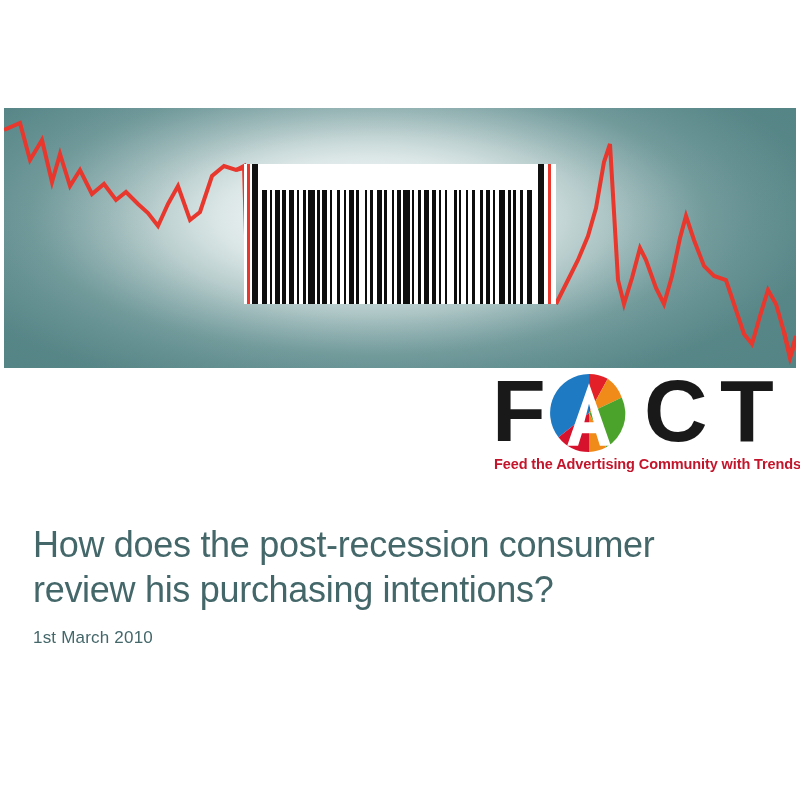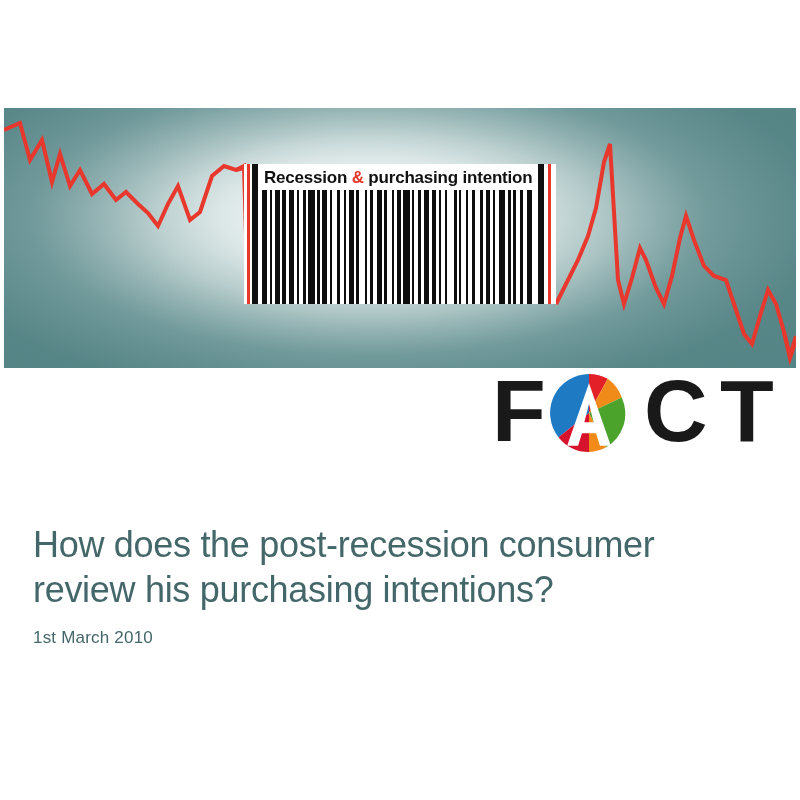--- a/index.html
+++ b/index.html
@@ -196,21 +196,20 @@
     <polyline fill="none" stroke="#e8372c" stroke-width="4" stroke-linejoin="miter" stroke-linecap="butt" points="780,224 786,250 792,232"></polyline>
   </svg>
 
   <div id="barcode" style="position:absolute; left:240px; top:56px;">
     <div class="bc-white"></div>
     <div class="bc-edge left"></div>
     <div class="bc-edge right"></div>
     <div class="bc-cap left"></div>
     <div class="bc-cap right"></div>
 
-    <div class="bc-title"><span>Recession </span><span class="amp">&amp;</span><span> purchasing intention</span></div>
 
     <div class="bc-bars" id="bc-bars">
         <i style="width: 7px;"></i>
         <i class="gap" style="width: 3px;"></i>
         <i style="width: 3px;"></i>
         <i class="gap" style="width: 4px;"></i>
         <i style="width: 6px;"></i>
         <i class="gap" style="width: 3px;"></i>
         <i style="width: 5px;"></i>
         <i class="gap" style="width: 3px;"></i>
@@ -308,16 +307,17 @@
       <g>
         <path fill="#ffffff" d="M50,12 L22,92 L36,92 L41,76 L59,76 L64,92 L78,92 L50,12 Z
                  M50,38 L56,62 L44,62 Z"></path>
         <rect fill="#ffffff" x="16" y="92" width="68" height="0"></rect>
       </g>
     </svg>
 
     <span class="letter c">C</span>
     <span class="letter t">T</span>
   </div>
+  <div class="tagline">Feed the Advertising Community with Trends</div>
 </div>
 
 <div id="headline">How does the post-recession consumer review his purchasing intentions?</div>
 <div id="subdate">1st March 2010</div>
 
 </body></html>

